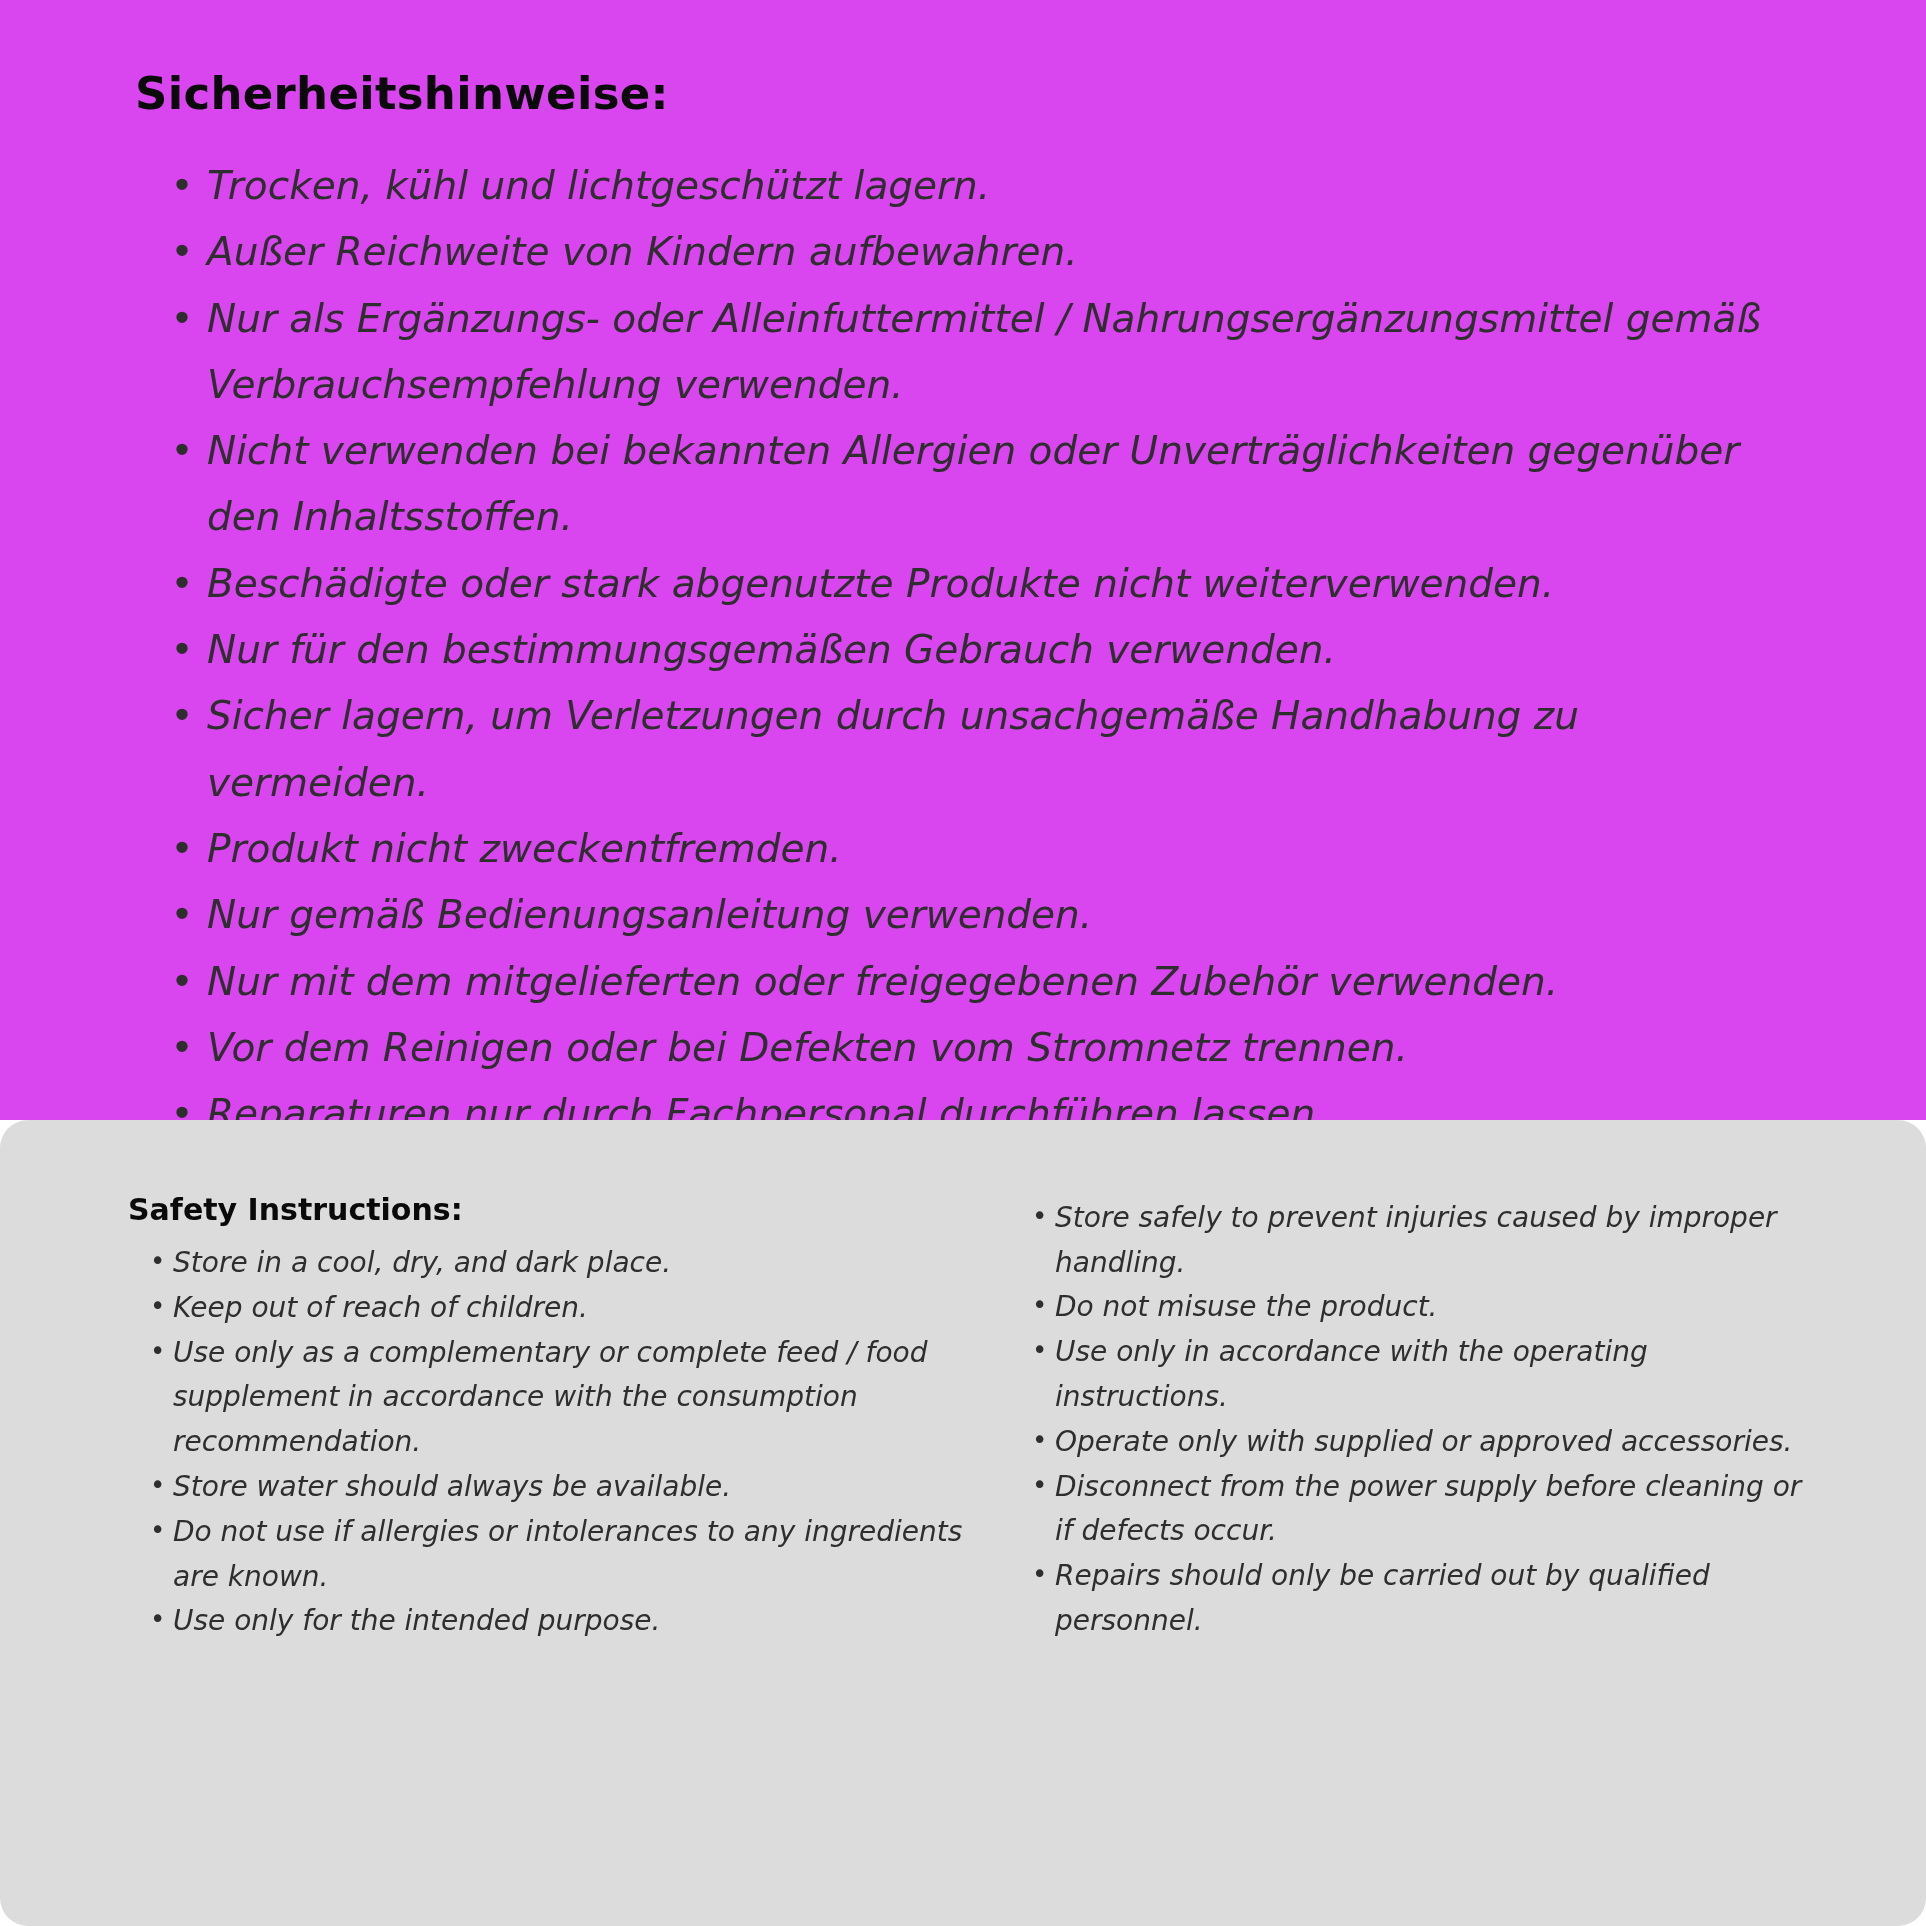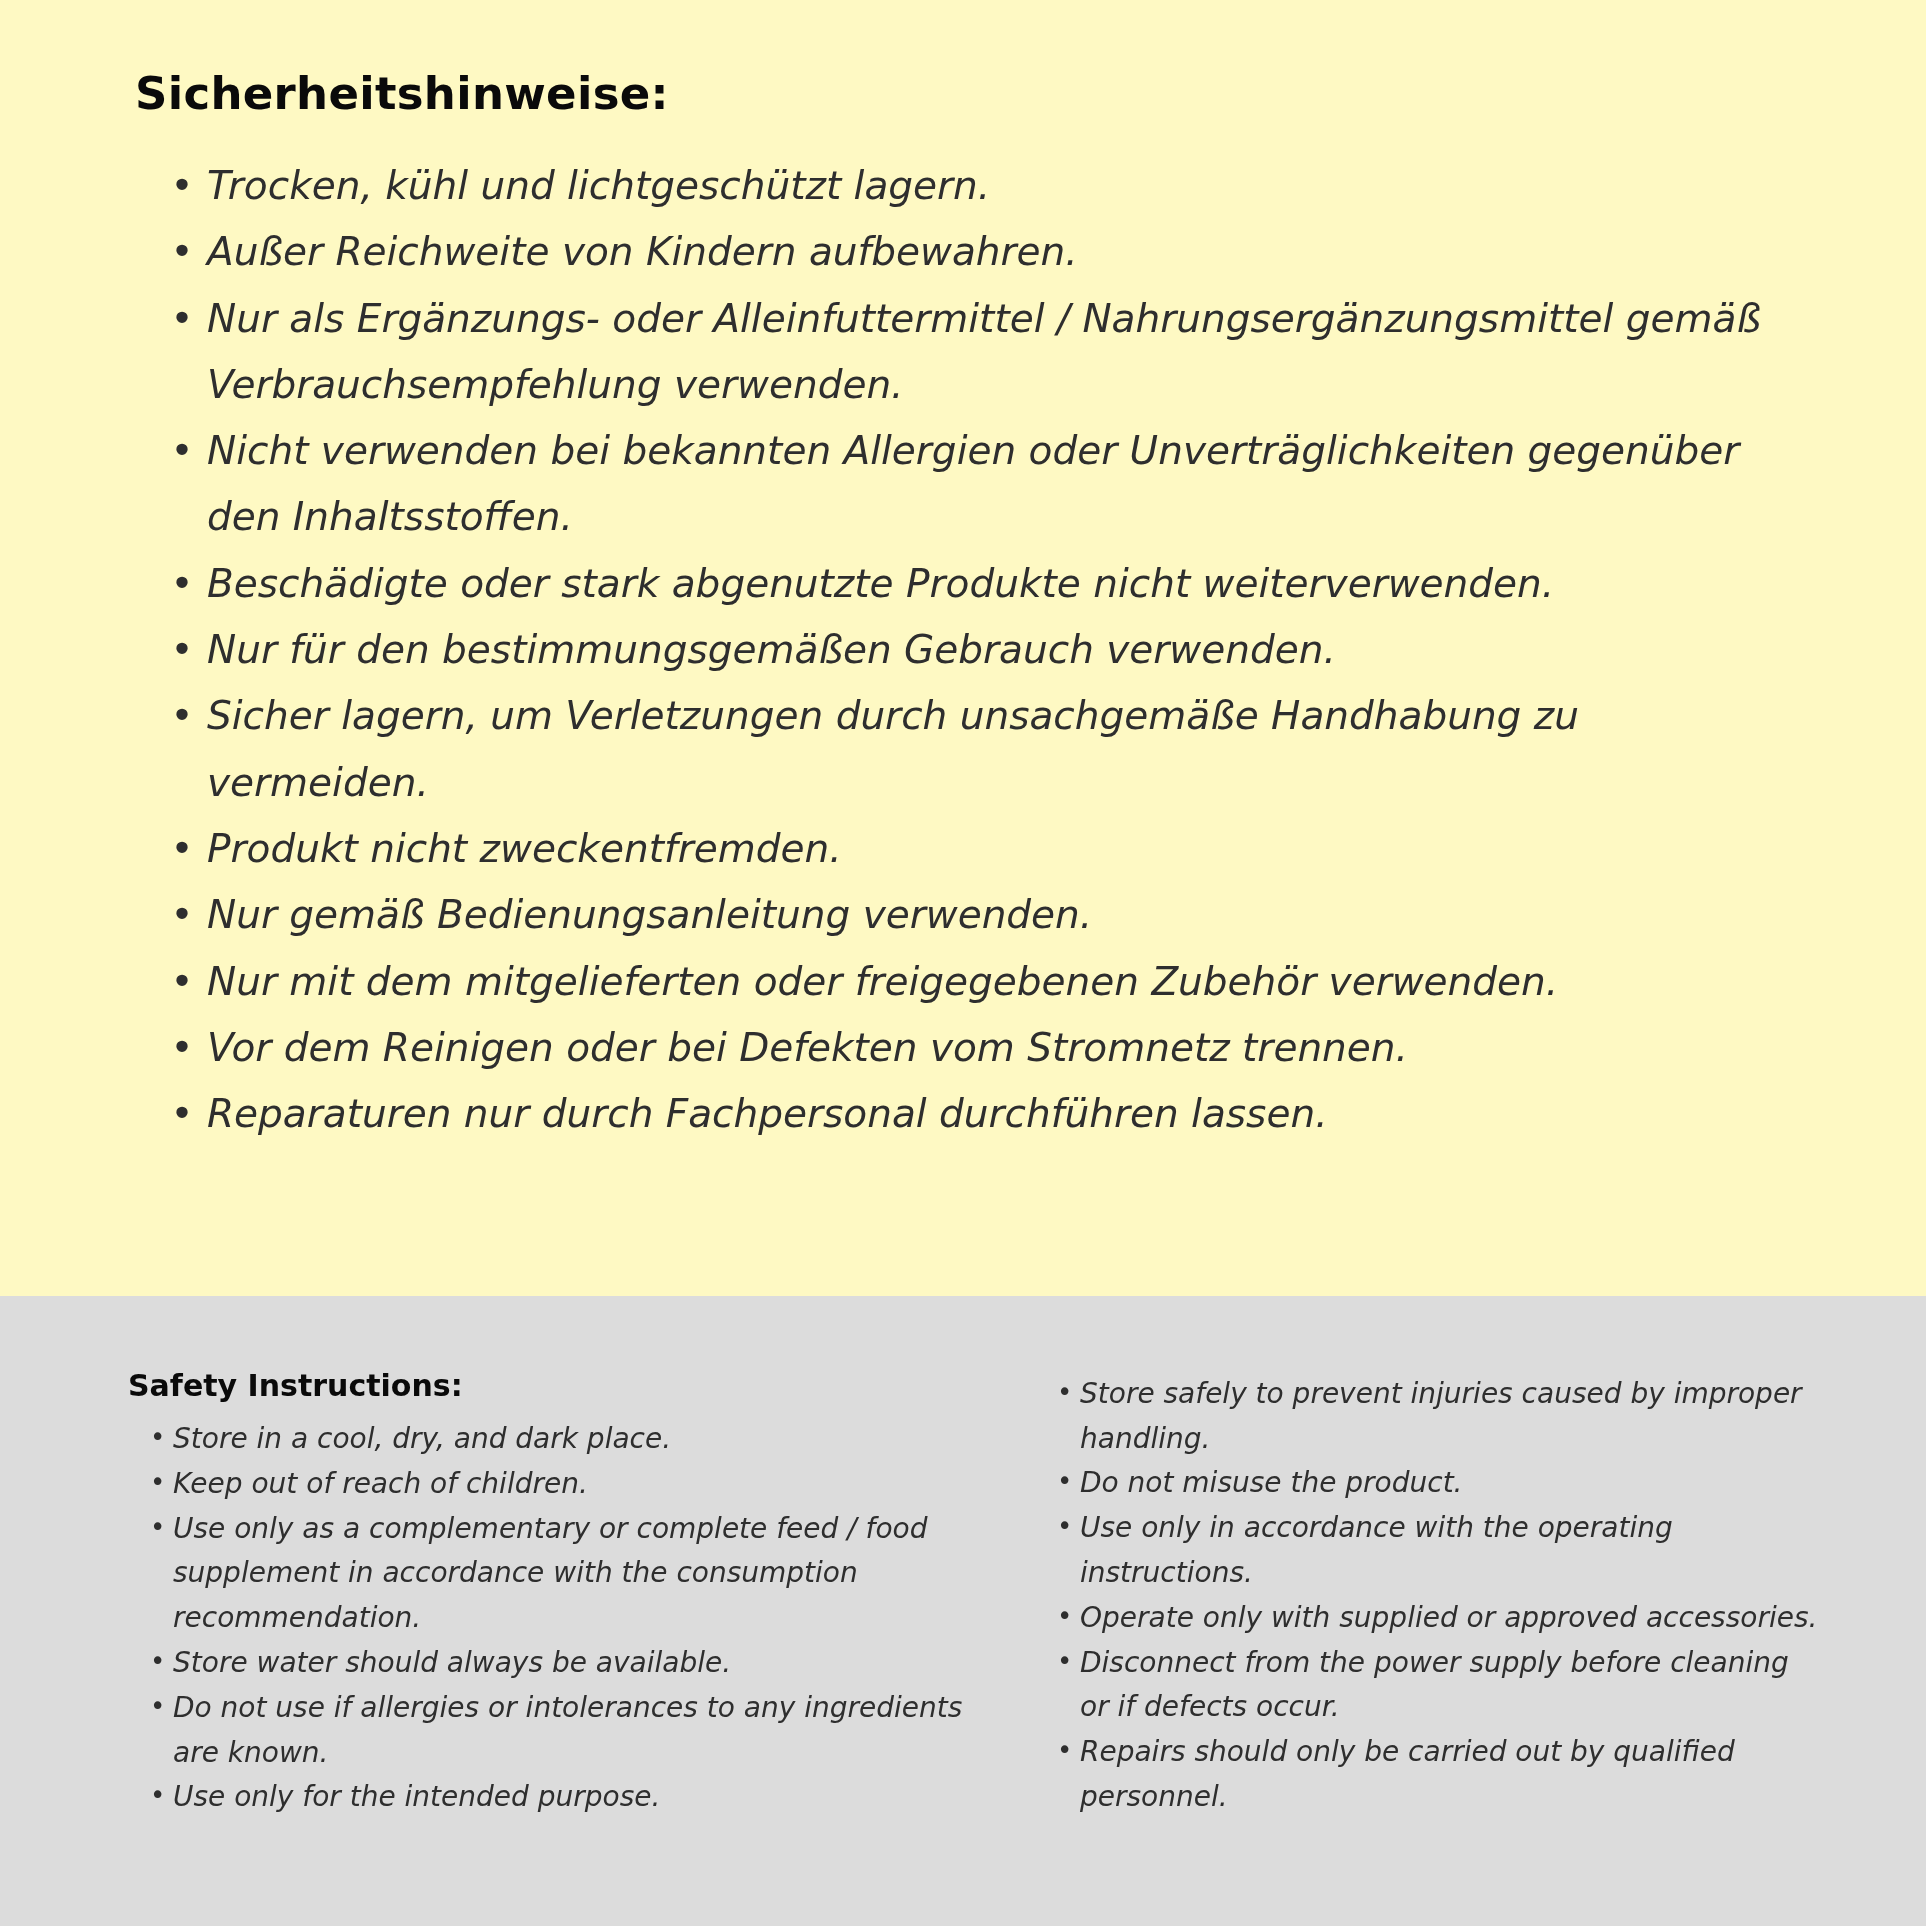--- a/index.html
+++ b/index.html
@@ -19,22 +19,22 @@
       width: 1926px;
       height: 1926px;
       display: flex;
       flex-direction: column;
       box-sizing: border-box;
       overflow: hidden;
     }
 
     
     .german-section {
-      background: #fef9c3;
-      height: 1296px;
+      background: #d946ef;
+      height: 1120px;
       box-sizing: border-box;
       padding: 67px 148px 0 135px;
       overflow: hidden;
     }
     .german-title {
       margin: 0 0 33px 0;
       font-size: 45px;
       font-weight: 700;
       color: #0a0a0a;
       letter-spacing: 0.3px;
@@ -64,22 +64,23 @@
       color: #2e2e2e;
     }
 
     
     .english-section {
       background: #dcdcdc;
       flex: 1;
       box-sizing: border-box;
       padding: 72px 103px 0 128px;
       display: flex;
-      gap: 58px;
+      gap: 33px;
       overflow: hidden;
+      border-radius: 28px;
     }
     .english-col {
       box-sizing: border-box;
     }
     .english-col.left {
       width: 867px;
       flex: 0 0 auto;
     }
     .english-col.right {
       flex: 1;

